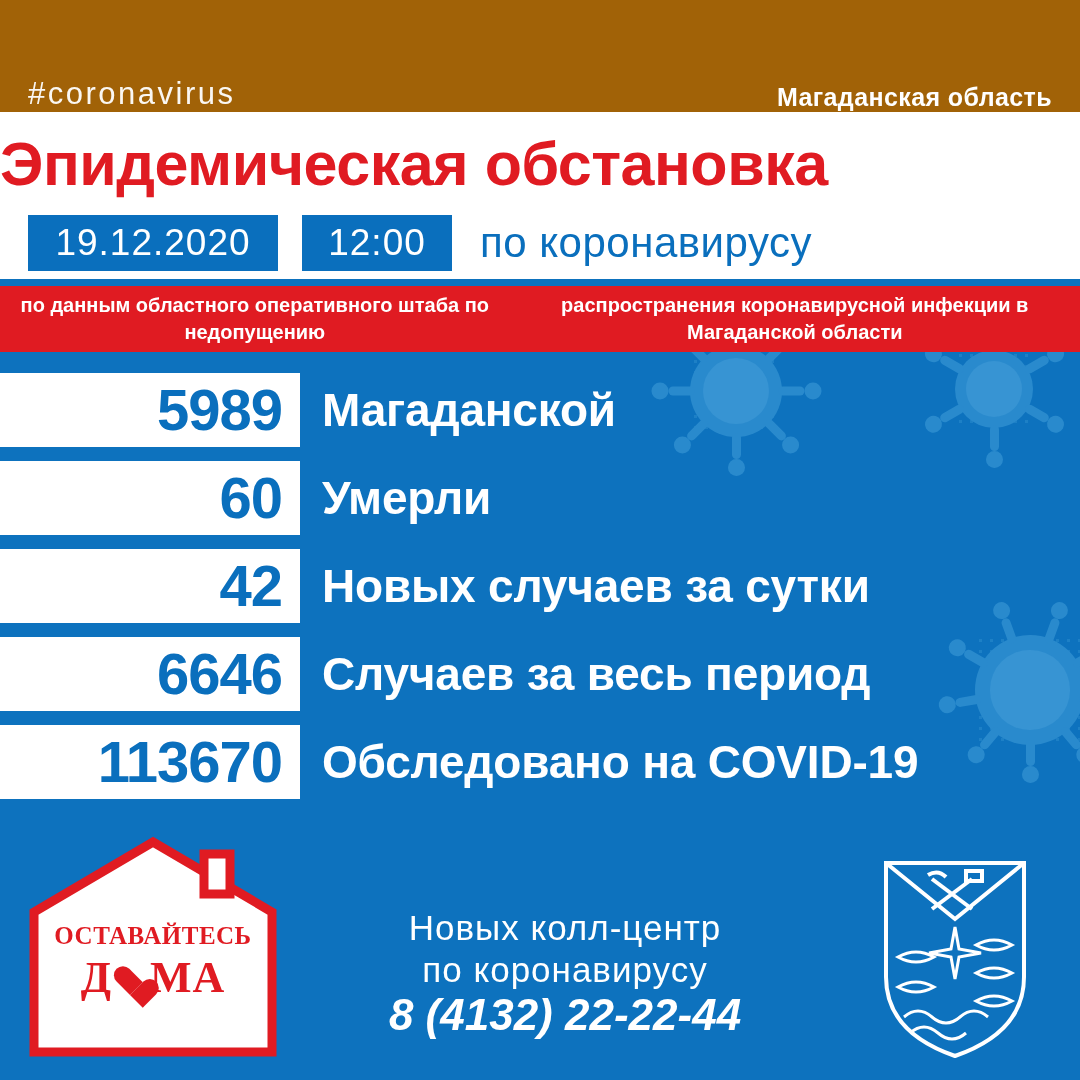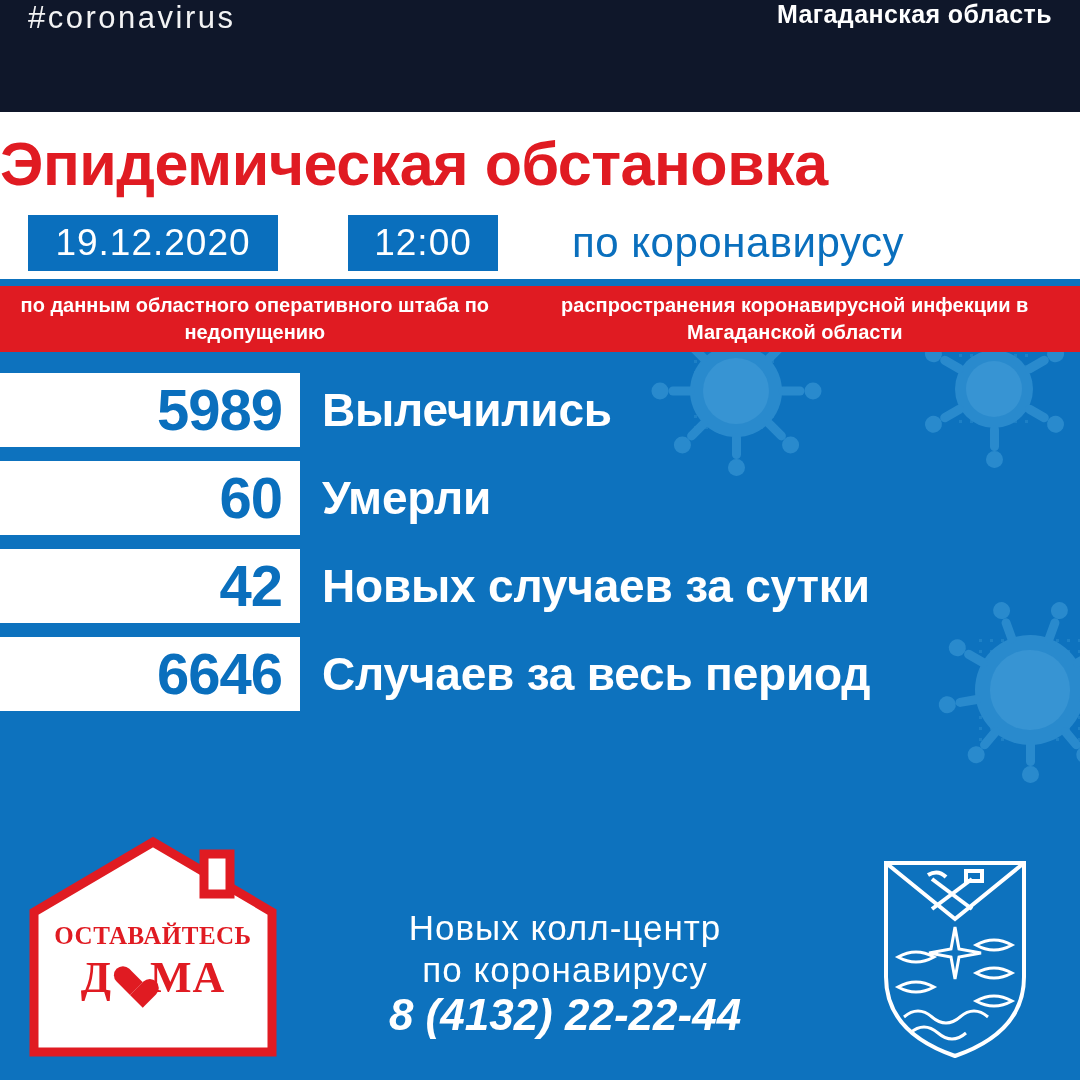--- a/index.html
+++ b/index.html
@@ -51,22 +51,22 @@
     width: 100%; height: 100%;
     background-image: radial-gradient(#2f8fd0 1.6px, transparent 1.7px);
     background-size: 11px 11px;
     opacity: .55;
   }
 
   
   .topbar {
     position: absolute; left: 0; top: 0;
     width: 1080px; height: 112px;
-    background: #0f172a;
-    display: flex; align-items: flex-start;
+    background: #a16207;
+    display: flex; align-items: flex-end;
     justify-content: space-between;
     padding: 0 28px;
     z-index: 5;
   }
   .hashtag {
     color: #ffffff;
     font-size: 31px;
     letter-spacing: 2.5px;
     font-weight: 400;
     opacity: .95;
@@ -99,21 +99,20 @@
     font-size: 61px;
     font-weight: 700;
     letter-spacing: -.5px;
     z-index: 6;
   }
   .subrow {
     position: absolute; left: 0; top: 212px;
     width: 1080px; height: 62px;
     display: flex; align-items: center;
     z-index: 6;
-    gap: 46px;
   }
   .chip {
     background: #0a6fbd;
     color: #ffffff;
     font-size: 37px;
     font-weight: 400;
     letter-spacing: 1px;
     height: 56px;
     display: flex; align-items: center; justify-content: center;
     padding: 0 16px;
@@ -300,21 +299,21 @@
     <div>по данным  областного оперативного штаба по недопущению</div>
     <div>распространения коронавирусной инфекции в Магаданской области</div>
   </div>
 
   <div class="stats">
 
     <div class="stat">
       <div class="numwrap">
         <span class="num">5989</span>
       </div>
-      <div class="label">Вылечились</div>
+      <div class="label">Магаданской</div>
     </div>
 
     <div class="stat">
       <div class="numwrap">
         <span class="num">60</span>
       </div>
       <div class="label">Умерли</div>
     </div>
 
     <div class="stat">
@@ -324,20 +323,26 @@
       <div class="label">Новых случаев за сутки</div>
     </div>
 
     <div class="stat">
       <div class="numwrap">
         <span class="num">6646</span>
       </div>
       <div class="label">Случаев за весь период</div>
     </div>
 
+    <div class="stat">
+      <div class="numwrap">
+        <span class="num">113670</span>
+      </div>
+      <div class="label">Обследовано на COVID-19</div>
+    </div>
 
   </div>
 
   <div class="footer">
 
     <div class="house">
       <svg viewBox="0 0 250 222">
         <path d="M125 6 L244 76 L244 216 L6 216 L6 76 Z" fill="#ffffff" stroke="#e01b22" stroke-width="9"></path>
         <rect x="176" y="18" width="26" height="40" fill="#ffffff" stroke="#e01b22" stroke-width="9"></rect>
       </svg>

